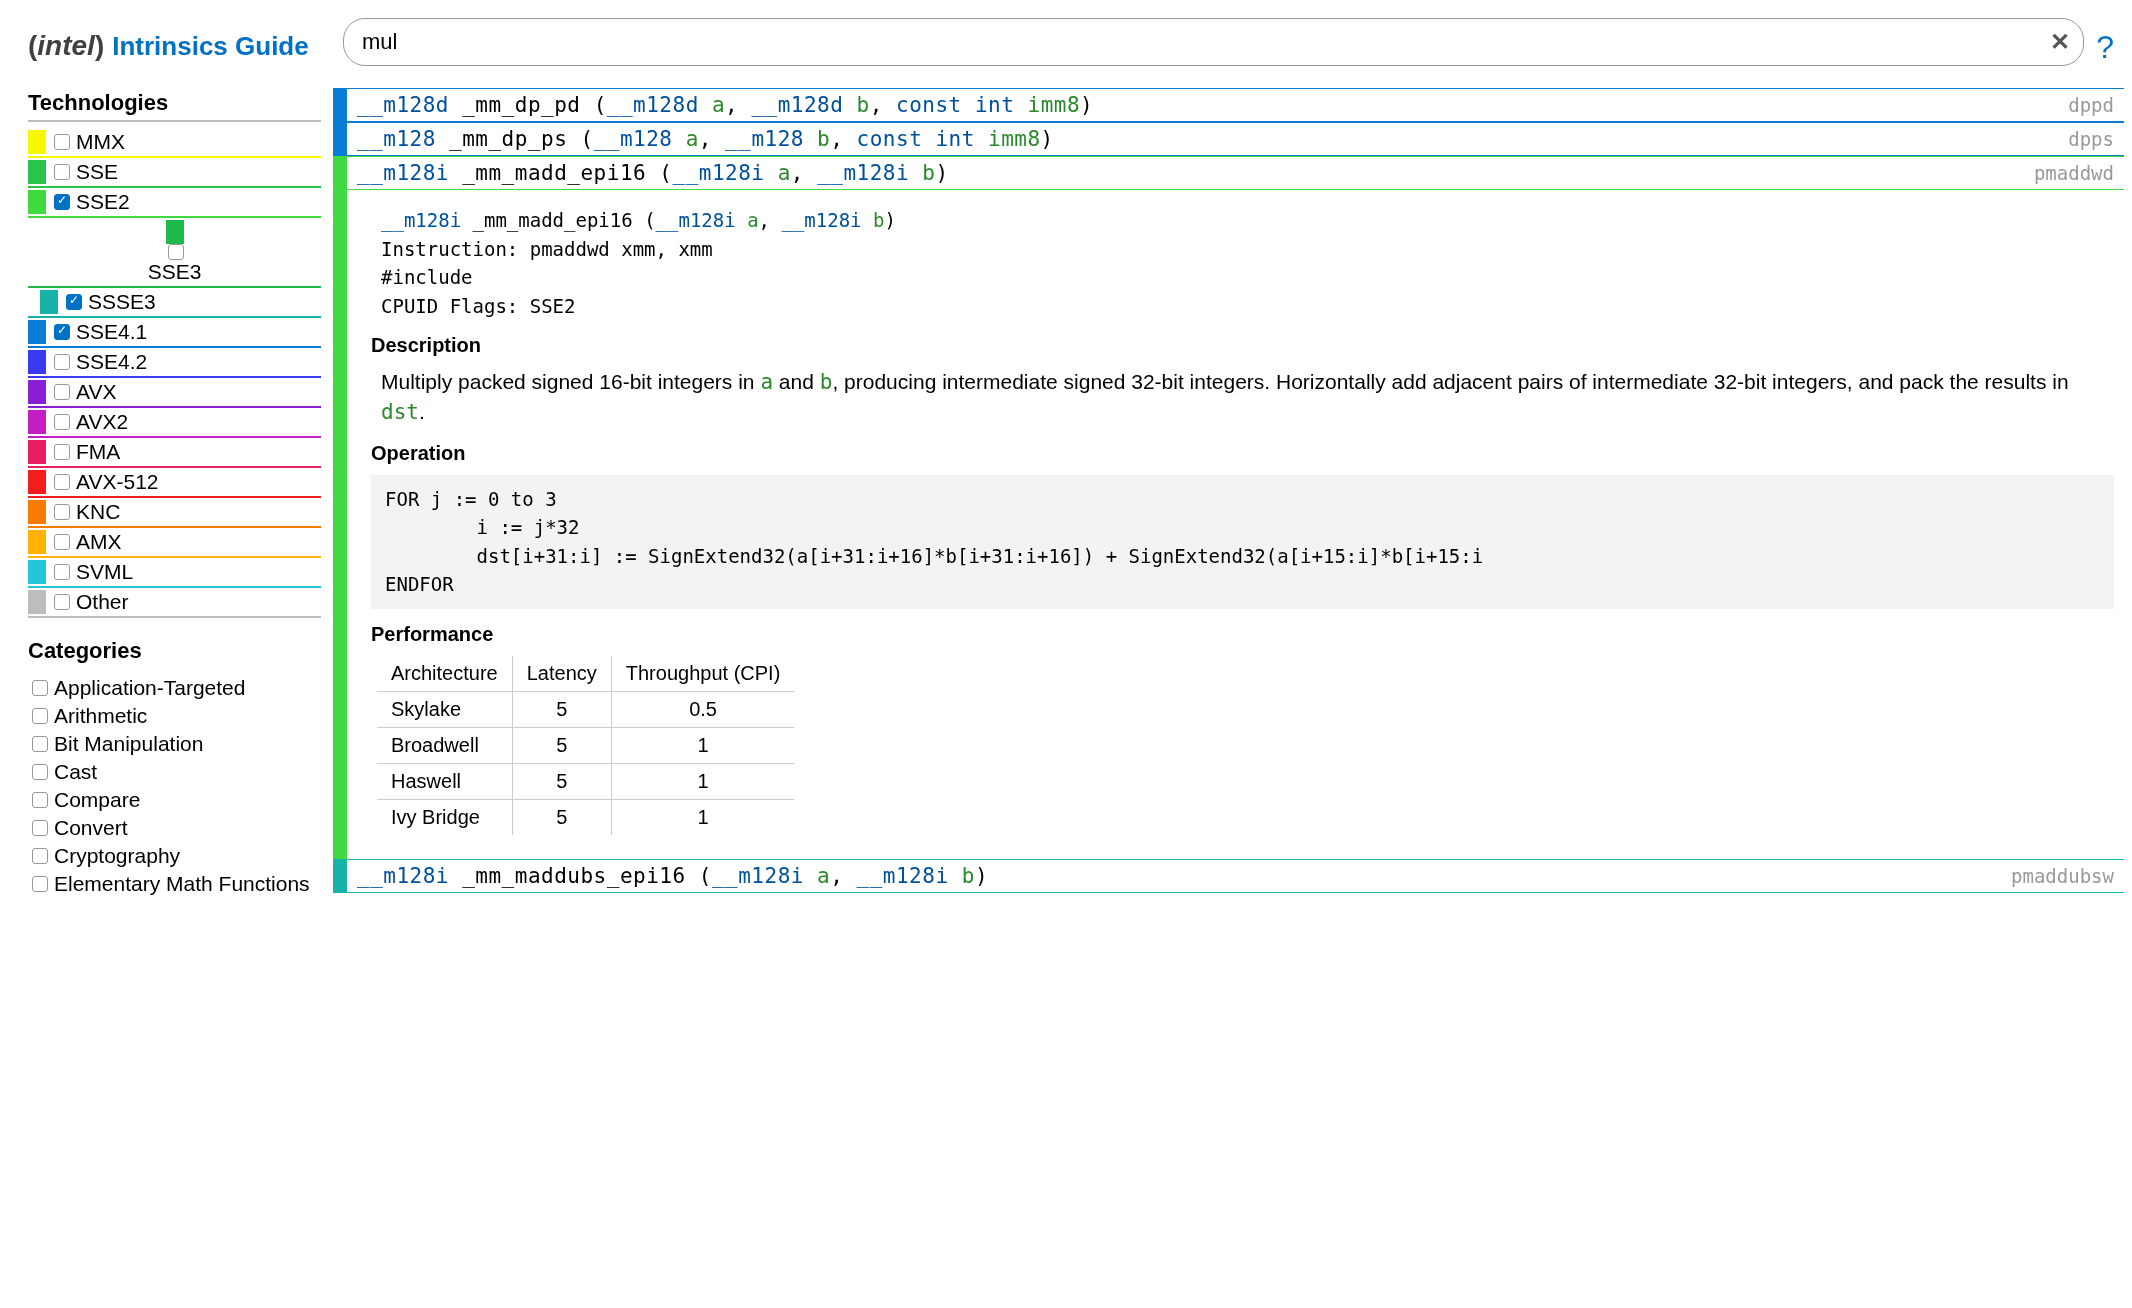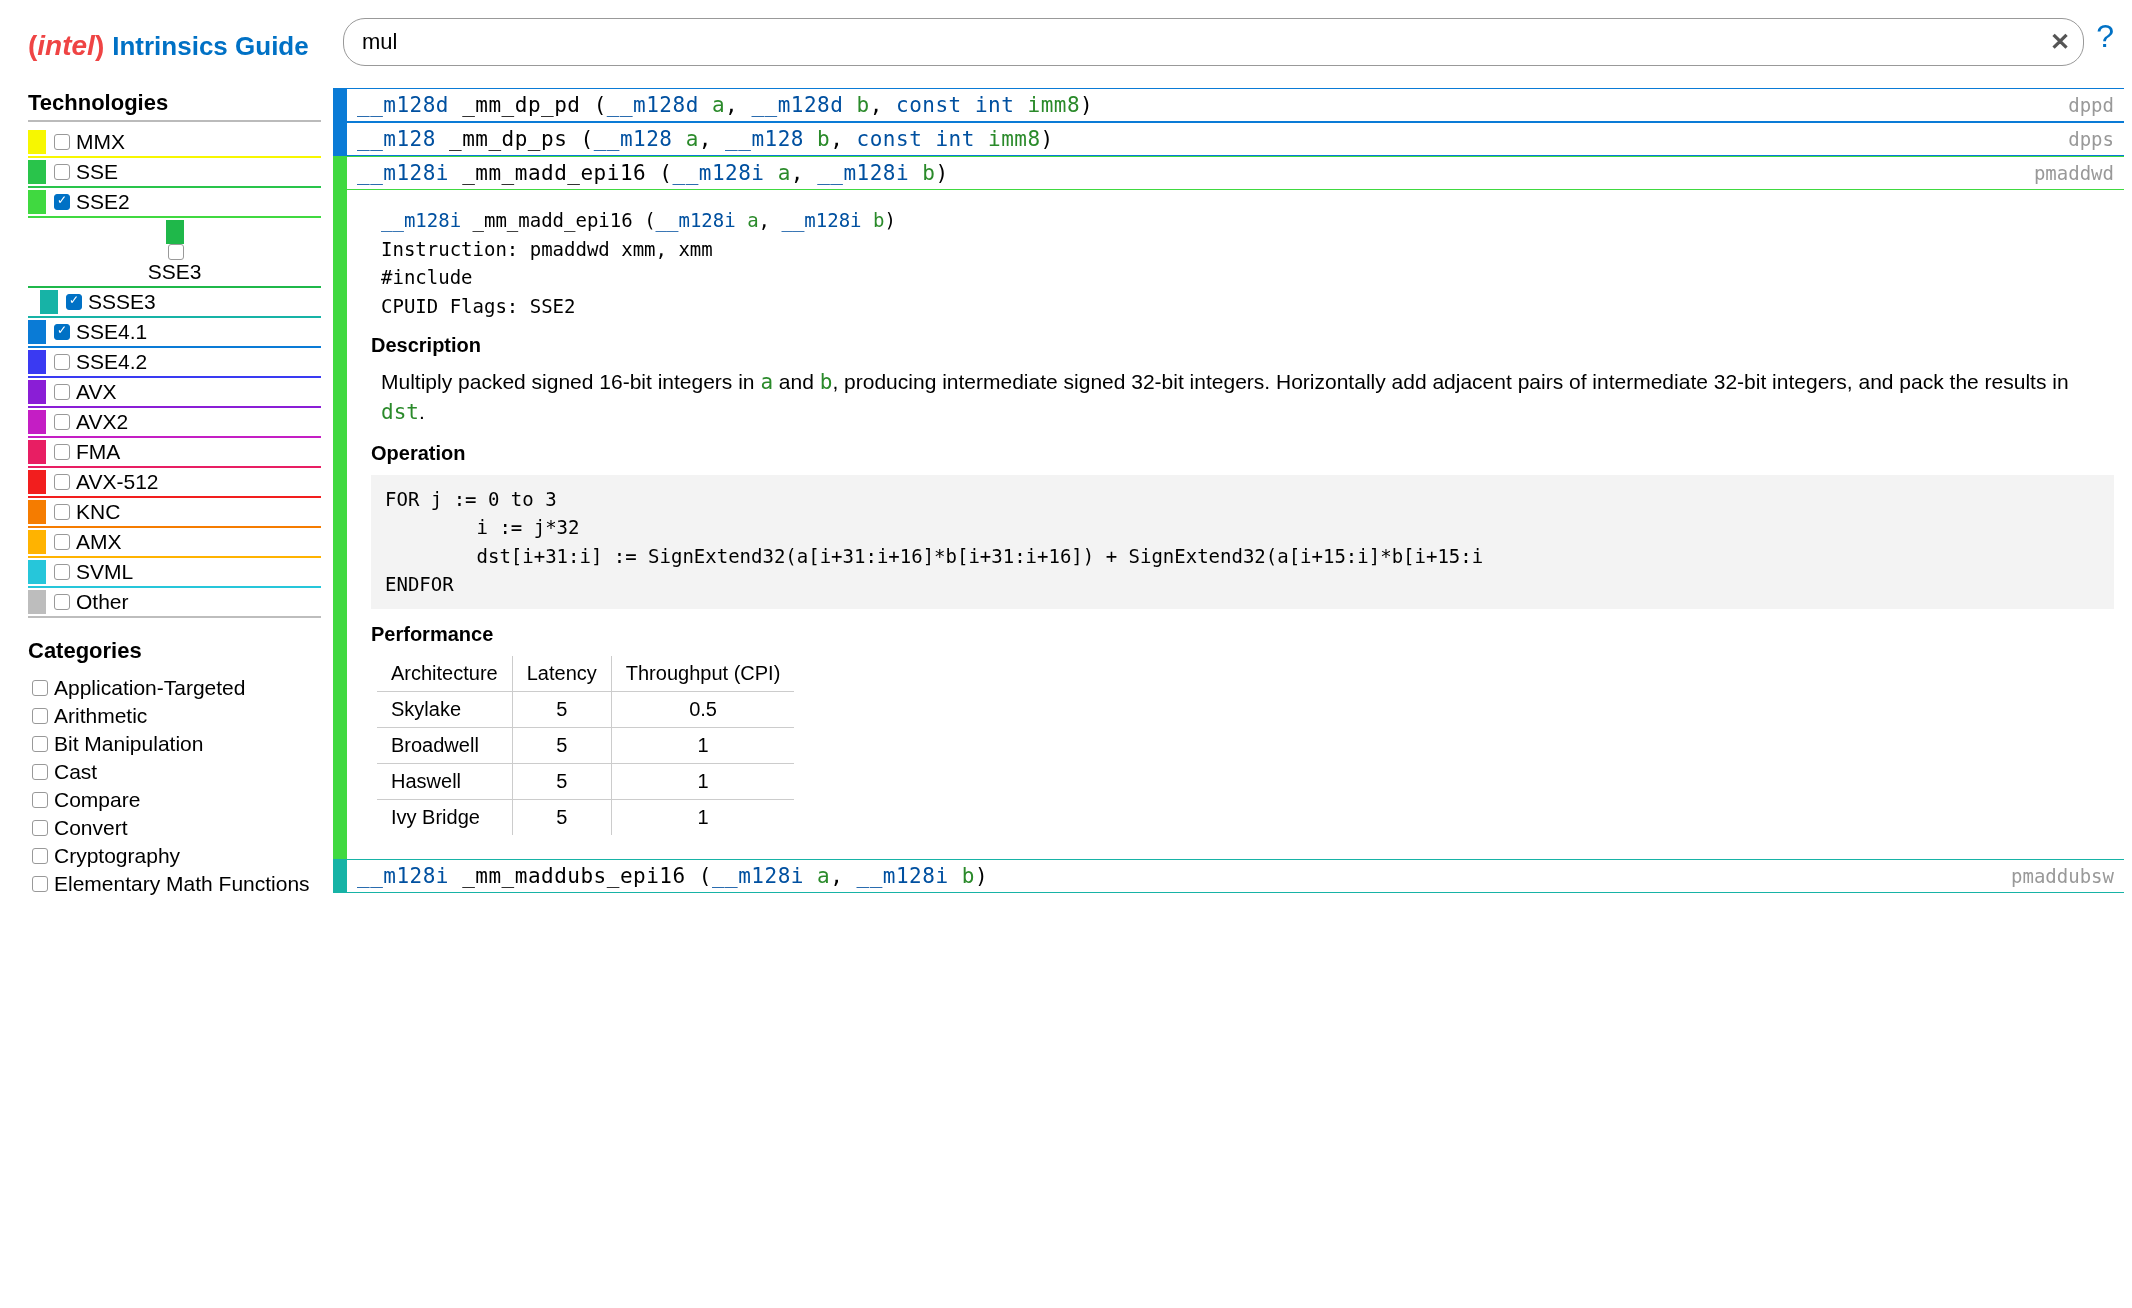--- a/index.html
+++ b/index.html
@@ -2,36 +2,36 @@
 <html><head>
 <meta charset="utf-8">
 <style>
 * { box-sizing: border-box; margin: 0; padding: 0; }
 body { font-family: -apple-system, BlinkMacSystemFont, "Segoe UI", Arial, sans-serif; font-size: 21px; color: #000; background: #fff; }
 .container { display: flex; height: 100vh; overflow: hidden; }
 .sidebar { width: 333px; padding: 20px 12px 20px 28px; overflow-y: auto; flex-shrink: 0; }
 .main { flex: 1; display: flex; flex-direction: column; overflow: hidden; padding-right: 8px; }
 
 .logo-row { display: flex; align-items: center; gap: 8px; margin-bottom: 28px; margin-top: 10px; }
-.intel-logo { font-family: Arial, sans-serif; font-weight: 700; font-size: 28px; color: #ef4444; font-style: italic; }
+.intel-logo { font-family: Arial, sans-serif; font-weight: 700; font-size: 28px; color: #404040; font-style: italic; }
 .intel-logo .paren { font-style: normal; }
 .guide-title { font-size: 26px; font-weight: 600; color: #0071c5; }
 
 .section-title { font-size: 22px; font-weight: 700; margin-bottom: 6px; border-bottom: 2px solid #bbb; padding-bottom: 4px; }
 .tech-list, .cat-list { list-style: none; margin-bottom: 20px; }
 .tech-item { display: flex; align-items: center; border-bottom: 2px solid; padding: 2px 0; }
 .tech-swatch { width: 18px; height: 24px; flex-shrink: 0; }
 .tech-cb, .cat-cb { appearance: none; width: 16px; height: 16px; border: 1px solid #999; border-radius: 3px; margin: 0 6px 0 8px; position: relative; cursor: pointer; flex-shrink: 0; }
 .tech-cb:checked, .cat-cb:checked { background: #0071c5; border-color: #0071c5; }
 .tech-cb:checked::after, .cat-cb:checked::after { content: "✓"; color: #fff; font-size: 12px; position: absolute; top: -2px; left: 2px; }
 .tech-label, .cat-label { font-size: 21px; }
 .cat-item { display: flex; align-items: center; padding: 2px 0; }
 .cat-cb { margin-left: 4px; }
 
-.top-bar { display: flex; align-items: flex-start; gap: 12px; padding: 18px 10px 22px 10px; }
+.top-bar { display: flex; align-items: flex-end; gap: 12px; padding: 18px 10px 22px 10px; }
 .search-wrap { flex: 1; position: relative; }
 .search-input { width: 100%; font-size: 22px; padding: 10px 44px 10px 18px; border: 1px solid #999; border-radius: 22px; outline: none; }
 .clear-btn { position: absolute; right: 14px; top: 50%; transform: translateY(-50%); font-size: 24px; color: #555; background: none; border: none; cursor: pointer; font-weight: bold; }
 .help-btn { font-size: 32px; color: #0071c5; background: none; border: none; cursor: pointer; }
 
 .results { flex: 1; overflow-y: auto; }
 .result-row { display: flex; align-items: center; border-top: 1px solid; border-bottom: 1px solid; cursor: pointer; }
 .result-swatch { width: 14px; align-self: stretch; flex-shrink: 0; }
 .result-sig { flex: 1; font-family: "Menlo", "Consolas", monospace; font-size: 21px; padding: 4px 10px; letter-spacing: 0.5px; white-space: nowrap; overflow: hidden; }
 .result-instr { font-family: "Menlo", "Consolas", monospace; font-size: 19px; color: #999; padding-right: 10px; }

